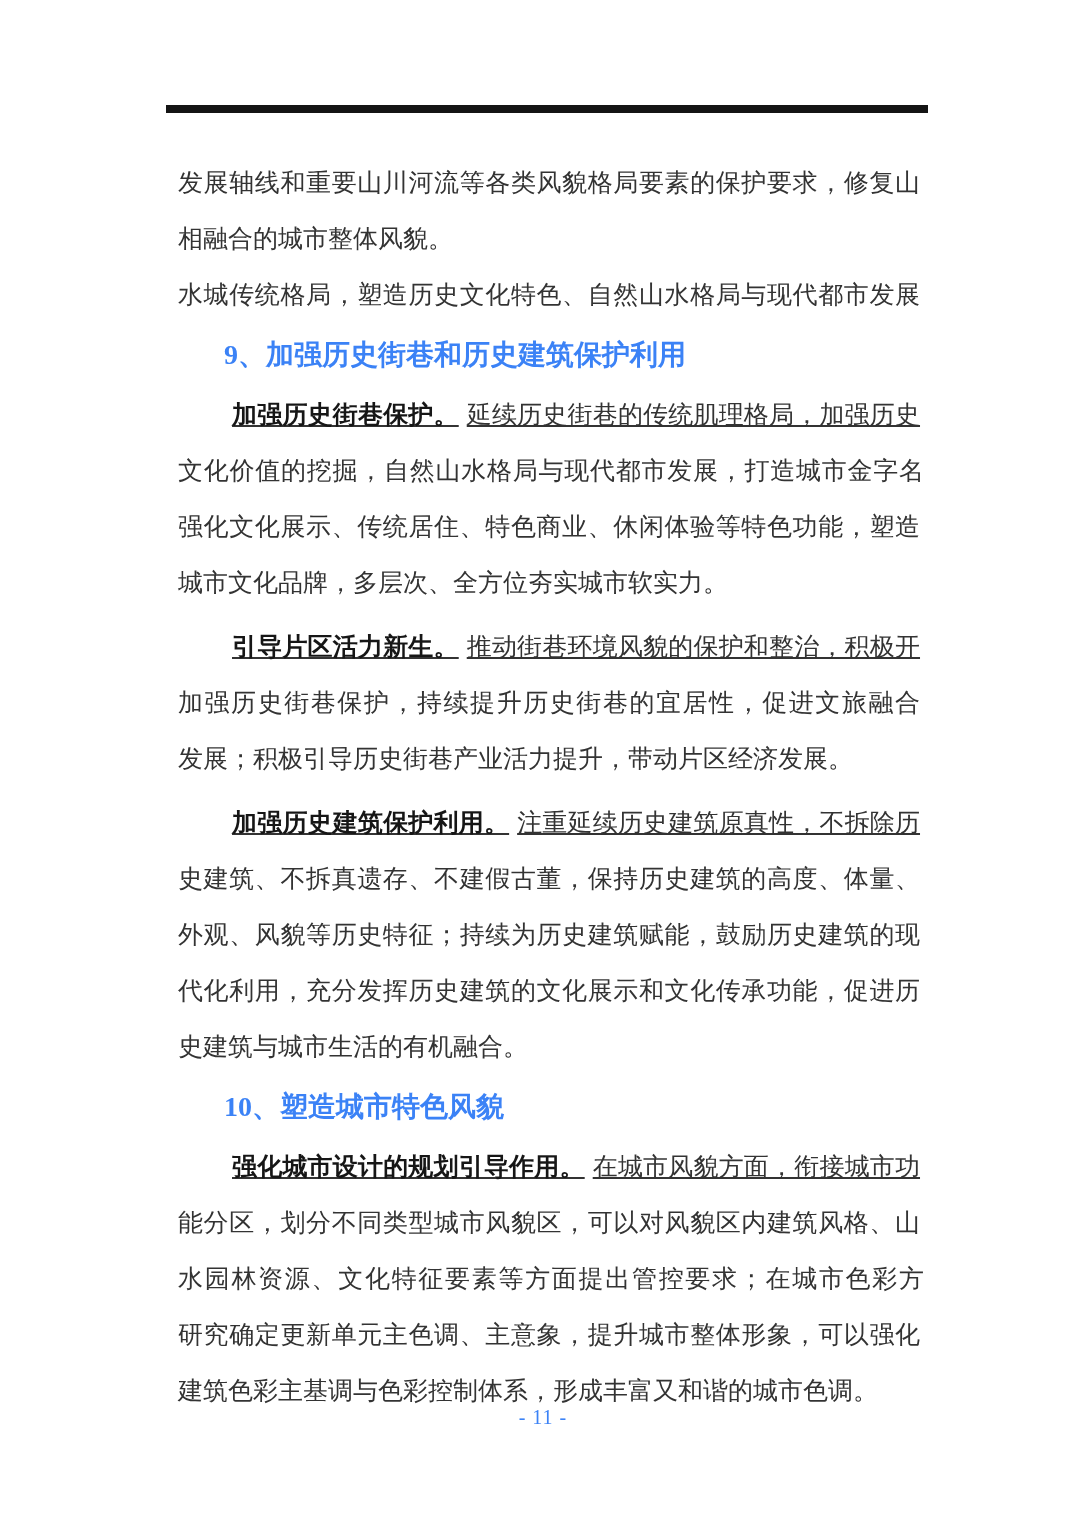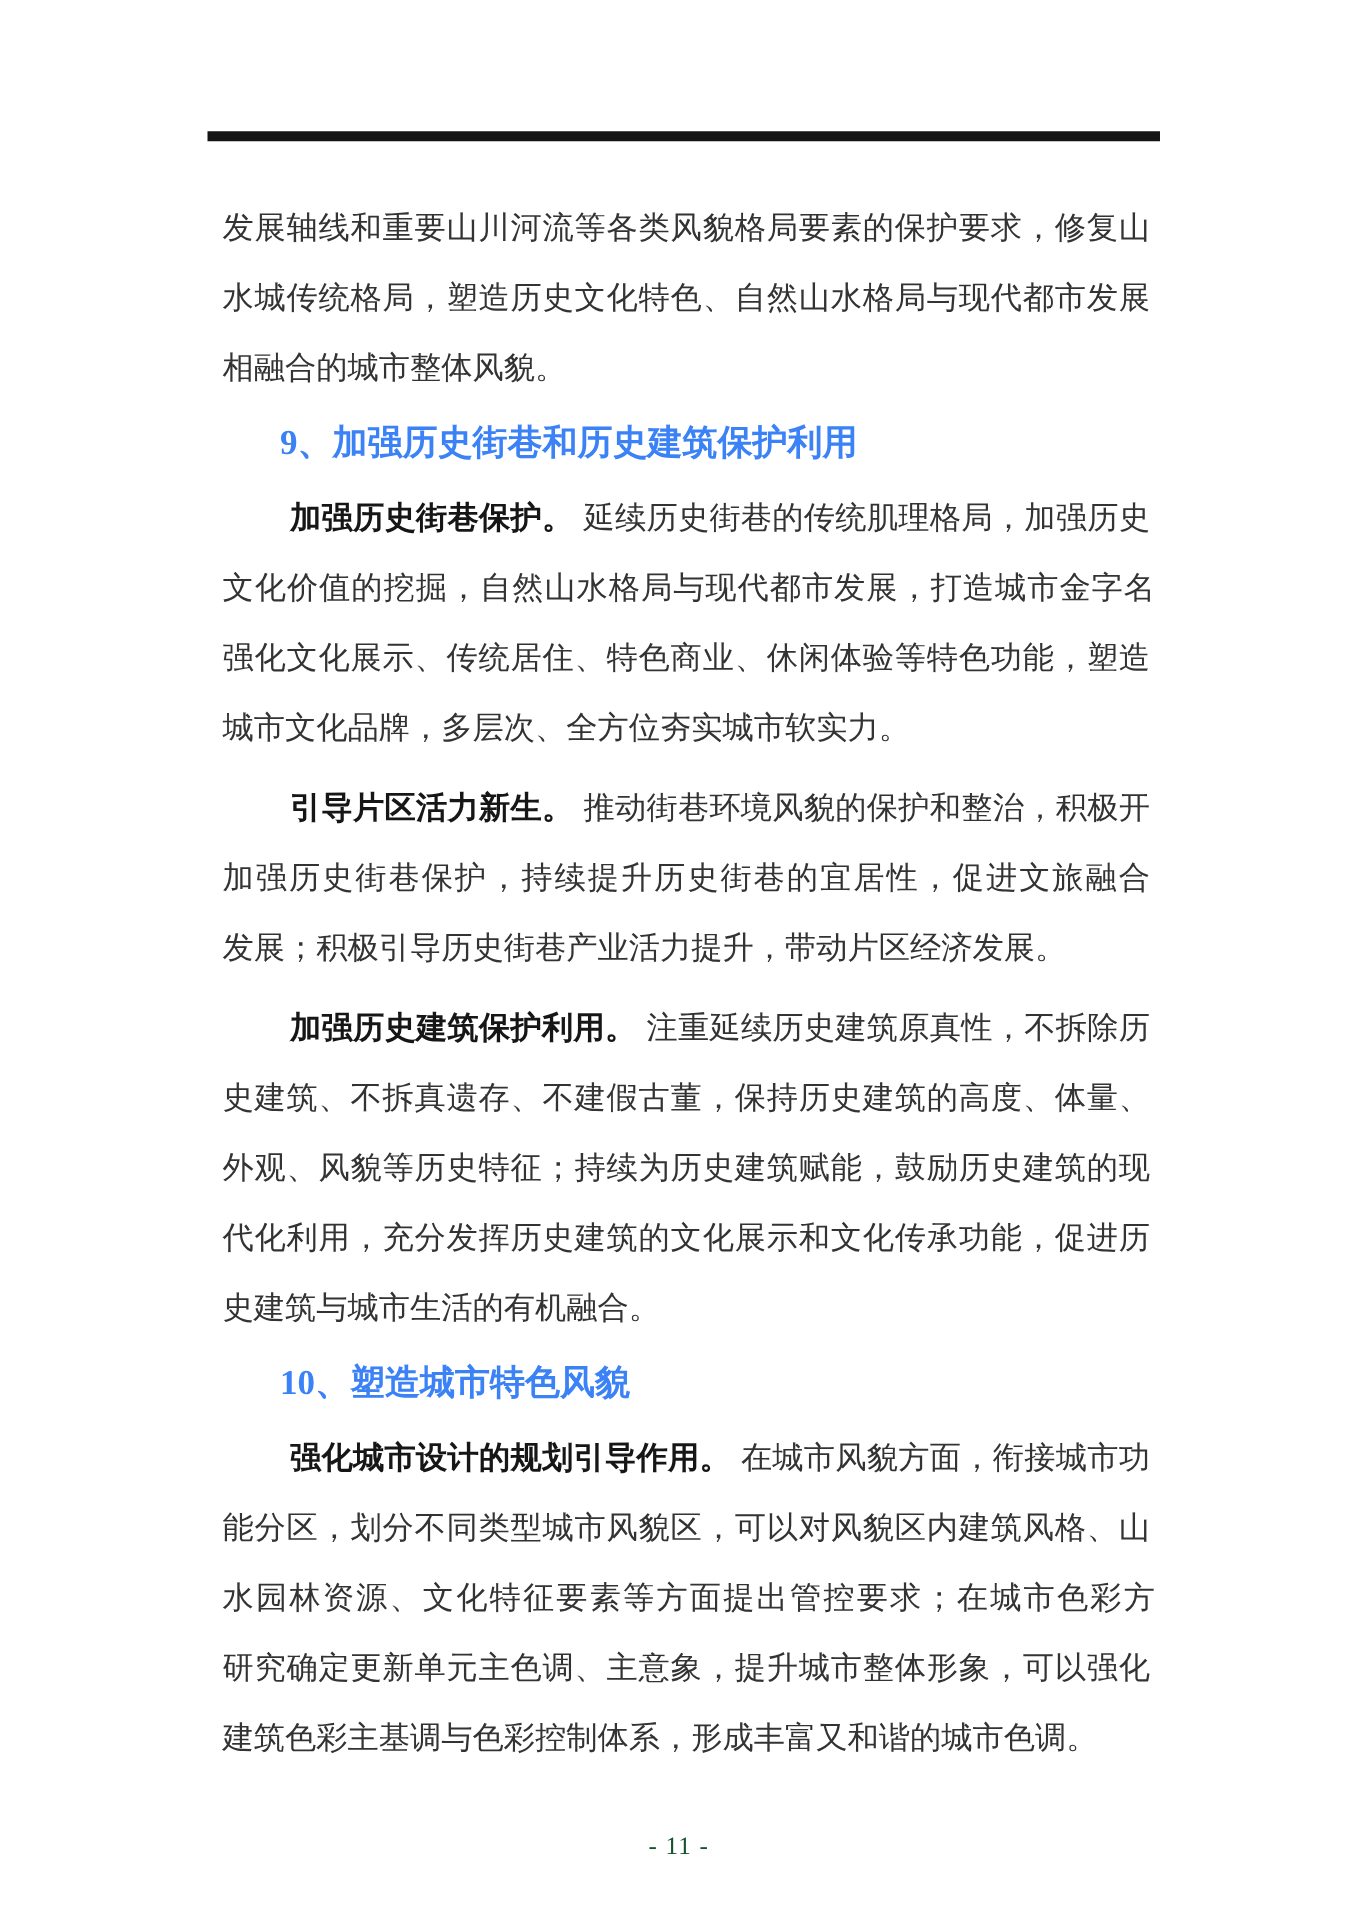--- a/index.html
+++ b/index.html
@@ -33,53 +33,53 @@
     line-height: 56px;
     overflow: hidden;
     white-space: nowrap;
     text-align: left;
   }
   .line.just {
     white-space: normal;
     text-align: justify;
     text-align-last: justify;
   }
-  .line.indent { text-indent: 54px; }
+  .line.indent { text-indent: 54px; text-decoration: underline; }
   .lead { font-weight: bold; color: #161616; }
   .heading {
     height: 56px;
     line-height: 56px;
     text-indent: 54px;
     font-size: 28px;
     font-weight: bold;
     color: #3b82f6;
     white-space: nowrap;
     overflow: hidden;
   }
   .page-number {
     position: absolute;
     left: 0;
-    top: 1454px;
+    top: 1394px;
     width: 1070px;
     text-align: center;
     font-size: 20px;
-    color: #14532d;
+    color: #3b82f6;
     letter-spacing: 1px;
   }
 </style>
 </head>
 <body>
 
 <div class="page">
   <div class="header-rule"></div>
   <div class="content">
       <div class="para">
         <div class="line just"><span>发展轴线和重要山川河流等各类风貌格局要素的保护要求，修复山</span></div>
+        <div class="line"><span>相融合的城市整体风貌。</span></div>
         <div class="line just"><span>水城传统格局，塑造历史文化特色、自然山水格局与现代都市发展</span></div>
-        <div class="line"><span>相融合的城市整体风貌。</span></div>
       </div>
       <div class="heading">9、加强历史街巷和历史建筑保护利用</div>
       <div class="para">
         <div class="line indent just"><span class="lead">加强历史街巷保护。</span><span>延续历史街巷的传统肌理格局，加强历史</span></div>
         <div class="line just"><span>文化价值的挖掘，自然山水格局与现代都市发展，打造城市金字名片。</span></div>
         <div class="line just"><span>强化文化展示、传统居住、特色商业、休闲体验等特色功能，塑造</span></div>
         <div class="line"><span>城市文化品牌，多层次、全方位夯实城市软实力。</span></div>
       </div>
       <div class="para">
         <div class="line indent just"><span class="lead">引导片区活力新生。</span><span>推动街巷环境风貌的保护和整治，积极开</span></div>

